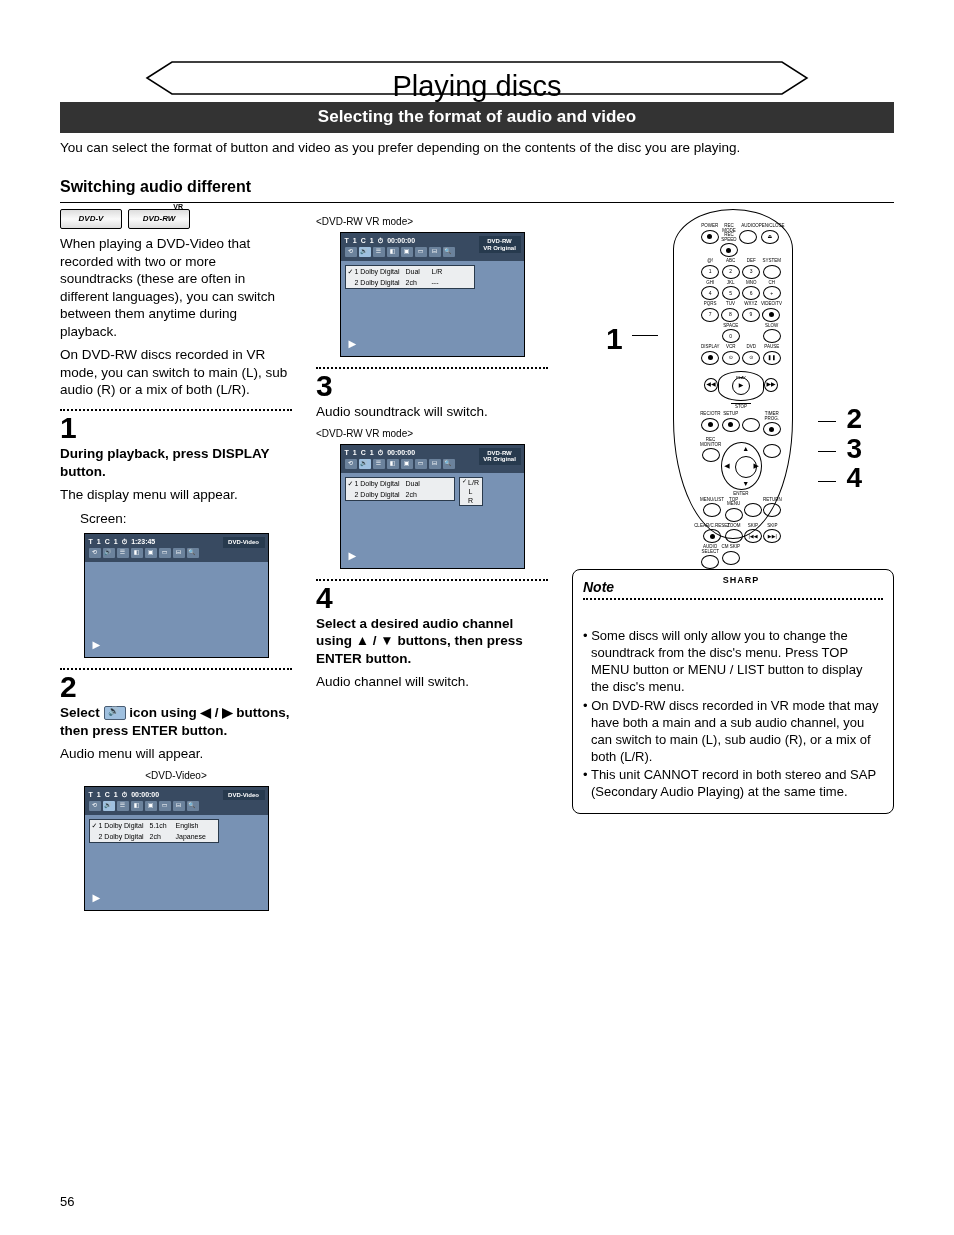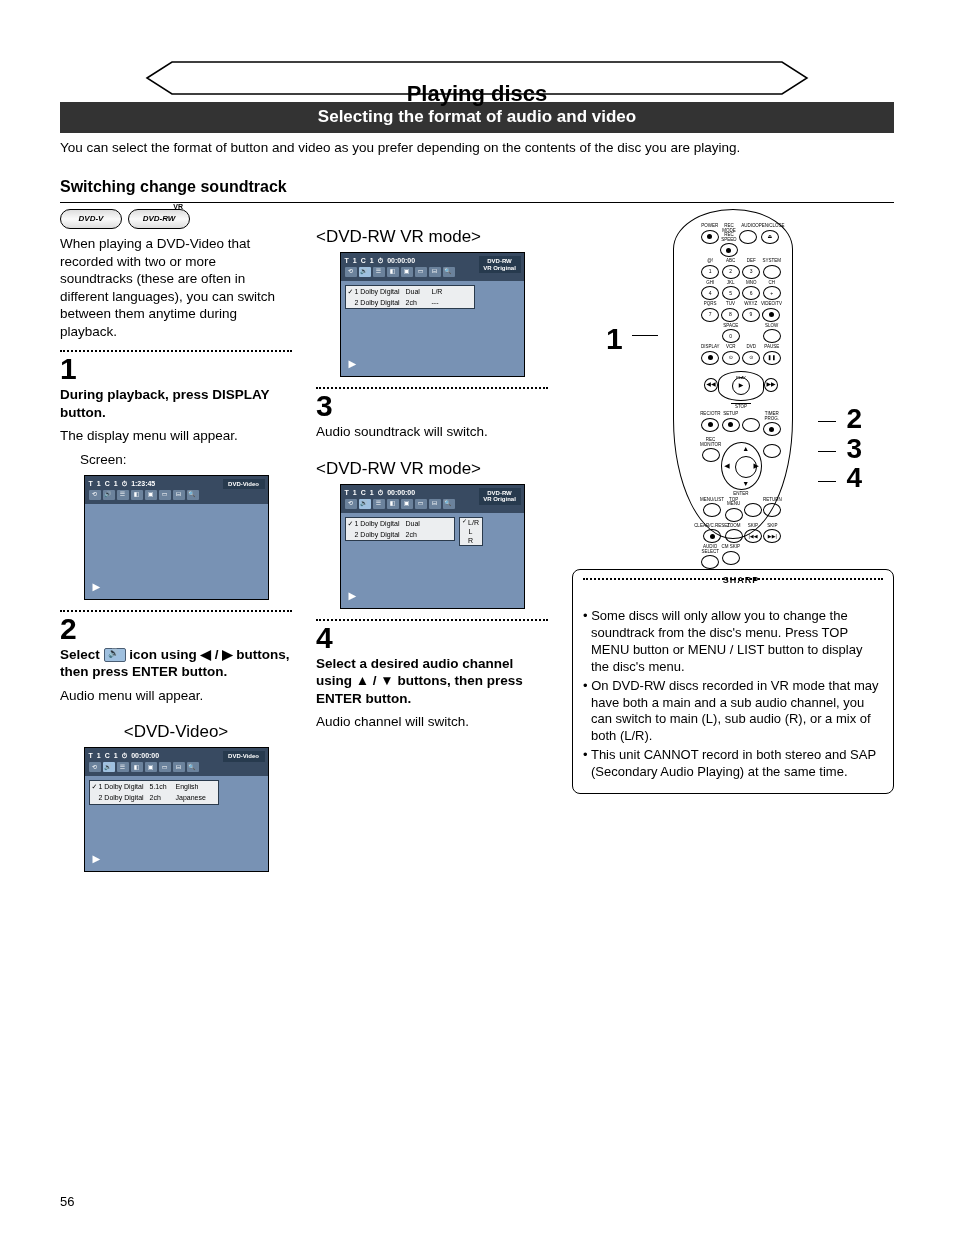--- a/index.html
+++ b/index.html
@@ -15,23 +15,23 @@
     position: relative;
   }
   .title-banner {
     text-align: center;
     position: relative;
     margin-bottom: 6px;
   }
   .title-banner svg { display: block; margin: 0 auto; }
   .title-text {
     position: absolute;
-    top: 16px; left: 0; right: 0;
-    font-size: 22px;
-    font-weight: bold;
+    top: 8px; left: 0; right: 0;
+    font-size: 29px;
+    font-weight: normal;
     line-height: 36px;
   }
   .subtitle-bar {
     background: #333;
     color: #fff;
     text-align: center;
     font-size: 17px;
     font-weight: bold;
     padding: 4px 0 5px 0;
     margin-bottom: 6px;
@@ -48,21 +48,21 @@
   }
   .underline { border-bottom: 1.5px solid #000; margin-bottom: 6px; }
   .columns { display: flex; gap: 24px; }
   .col-left { width: 232px; }
   .col-mid  { width: 232px; }
   .col-right{ flex: 1; position: relative; }
   .badges { display: flex; gap: 6px; margin-bottom: 6px; }
   .badge {
     width: 62px; height: 20px;
     border: 1.5px solid #000;
-    border-radius: 10px;
+    border-radius: 2px;
     font-size: 8px;
     font-weight: bold;
     font-style: italic;
     display: flex; align-items: center; justify-content: center;
     position: relative;
     background: linear-gradient(#ddd,#fafafa,#ddd);
   }
   .badge .vr-sup {
     position: absolute; top: -8px; right: 6px;
     font-size: 7px; font-style: normal;
@@ -74,21 +74,21 @@
     margin: 10px 0 2px 0;
   }
   .bignum {
     font-size: 30px;
     font-weight: bold;
     line-height: 1;
     margin-bottom: 2px;
   }
   .step-bold { font-weight: bold; }
   .indent-label { margin-left: 20px; }
-  .osd-label { font-size: 17px; margin: 17px 0 4px 0; }
+  .osd-label { font-size: 10px; margin: 6px 0 4px 0; }
   .center { text-align: center; }
   .osd-box {
     width: 185px; height: 125px;
     background: #7892b4;
     border: 1px solid #000;
     margin: 0 auto;
     position: relative;
     font-family: Arial, sans-serif;
   }
   .osd-statusbar {
@@ -261,36 +261,37 @@
   <svg width="700" height="36" viewBox="0 0 700 36">
     <path d="M 20 18 L 45 2 L 655 2 L 680 18 L 655 34 L 45 34 Z" fill="none" stroke="#000" stroke-width="1.5"></path>
   </svg>
   <div class="title-text">Playing discs</div>
 </div>
 
 <div class="subtitle-bar">Selecting the format of audio and video</div>
 
 <p class="intro">You can select the format of button and video as you prefer depending on the contents of the disc you are playing.</p>
 
-<div class="section-heading">Switching change soundtrack</div>
+<div class="section-heading">Switching audio different</div>
 <div class="underline"></div>
 
 <div class="columns">
 
   <div class="col-left">
     <div class="badges">
       <div class="badge">
           <span>DVD-V</span>
         </div>
       <div class="badge">
         <span class="vr-sup">VR</span>
         <span>DVD-RW</span>
       </div>
     </div>
     <p>When playing a DVD-Video that recorded with two or more soundtracks (these are often in different languages), you can switch between them anytime during playback.</p>
+    <p>On DVD-RW discs recorded in VR mode, you can switch to main (L), sub audio (R) or a mix of both (L/R).</p>
 
     <hr class="dotline">
     <div class="bignum">1</div>
     <p class="step-bold">During playback, press DISPLAY button.</p>
     <p>The display menu will appear.</p>
     <p class="indent-label">Screen:</p>
 
     <div class="osd-box">
       <div class="osd-right-tag">DVD-Video</div>
       <div class="osd-statusbar">
@@ -669,20 +670,21 @@
               <div class="rb-btn"></div>
             </div>
           <div class="rb-col"></div>
           <div class="rb-col"></div>
         </div>
         <div class="brand">SHARP</div>
       </div>
     </div>
 
     <div class="note-box">
+      <div class="note-head">Note</div>
       <div class="note-dots"></div>
       <ul>
         <li>Some discs will only allow you to change the soundtrack from the disc's menu. Press TOP MENU button or MENU / LIST button to display the disc's menu.</li>
         <li>On DVD-RW discs recorded in VR mode that may have both a main and a sub audio channel, you can switch to main (L), sub audio (R), or a mix of both (L/R).</li>
         <li>This unit CANNOT record in both stereo and SAP (Secondary Audio Playing) at the same time.</li>
       </ul>
     </div>
   </div>
 </div>
 

